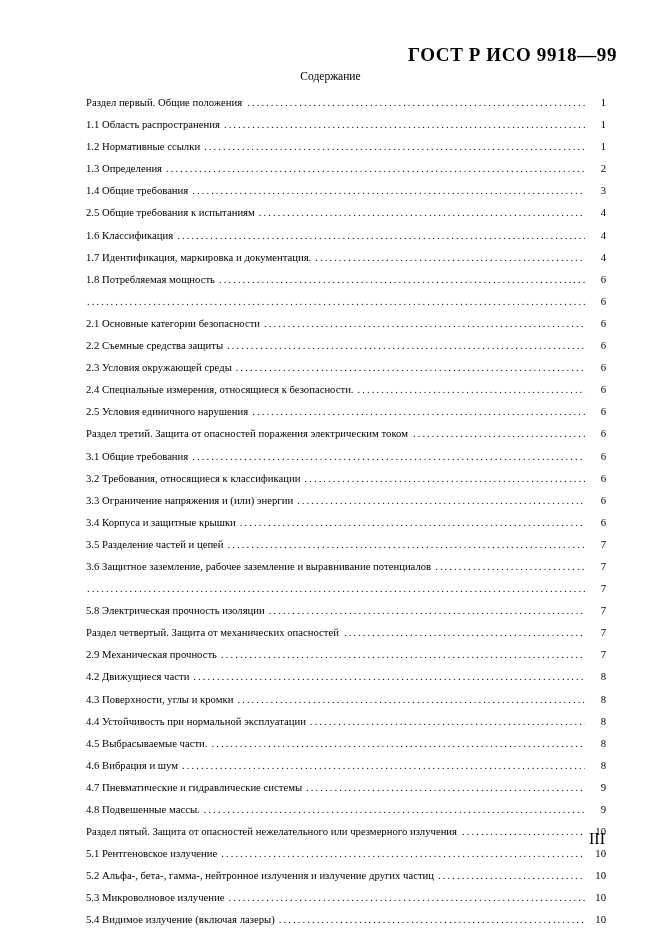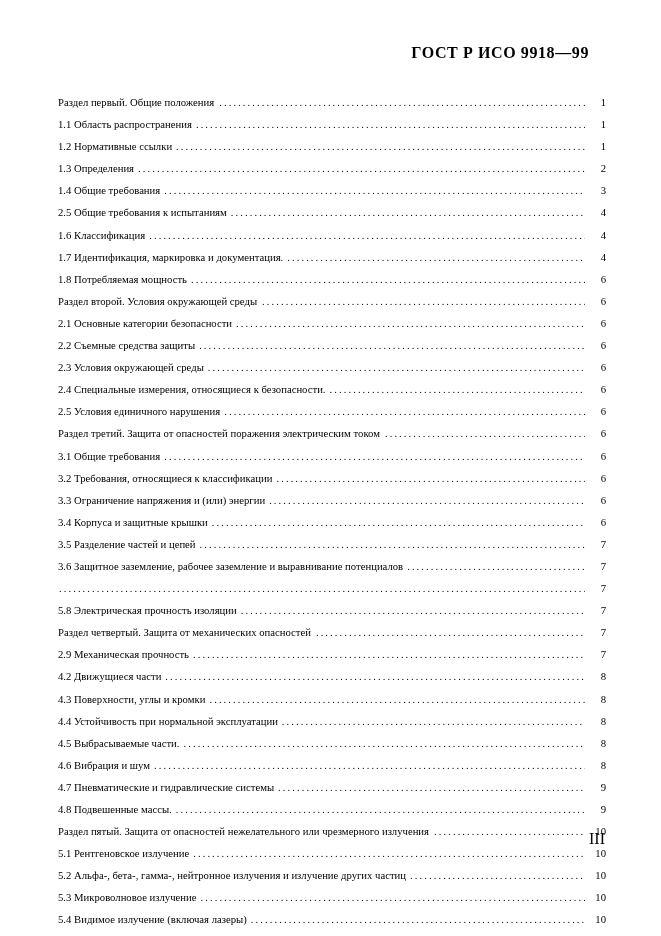--- a/index.html
+++ b/index.html
@@ -16,23 +16,23 @@
   }
   .page {
     position: relative;
     width: 661px;
     height: 936px;
     box-sizing: border-box;
   }
   .doc-header {
     position: absolute;
     top: 44px;
-    right: 72px;
-    font-family: "Liberation Serif", serif;
-    font-size: 16px;
+    right: 44px;
+    font-family: "Liberation Serif", serif;
+    font-size: 19px;
     font-weight: bold;
     letter-spacing: 0.6px;
     margin-left: 18px;
   }
   .toc-title {
     position: absolute;
     top: 70px;
     left: 0;
     width: 661px;
     text-align: center;
@@ -45,20 +45,21 @@
     left: 58px;
     width: 548px;
   }
   .toc-entry {
     display: flex;
     align-items: center;
     font-size: 10.7px;
     line-height: 13px;
     margin-bottom: 9.1px;
     white-space: nowrap;
+    margin-left: 28px;
   }
   .toc-entry .label {
     flex: 0 0 auto;
     padding-right: 3px;
   }
   .toc-entry .leader {
     flex: 1 1 auto;
     overflow: hidden;
     white-space: nowrap;
     letter-spacing: 2.1px;
@@ -84,20 +85,21 @@
     font-family: "Liberation Serif", serif;
   }
 </style>
 </head>
 <body>
 
 <div class="page">
 
   <div class="doc-header">ГОСТ Р ИСО 9918—99</div>
 
+  <div class="toc-title">Содержание</div>
 
   <div class="toc">
       <div class="toc-entry section-entry">
         <span class="label">Раздел первый.  Общие положения</span>
         <span class="leader">...............................................................................................................................................................</span>
         <span class="page-num">1</span>
       </div>
       <div class="toc-entry">
         <span class="label">1.1  Область распространения</span>
         <span class="leader">...............................................................................................................................................................</span>
@@ -132,21 +134,20 @@
         <span class="label">1.7  Идентификация, маркировка и документация.</span>
         <span class="leader">...............................................................................................................................................................</span>
         <span class="page-num">4</span>
       </div>
       <div class="toc-entry">
         <span class="label">1.8  Потребляемая мощность</span>
         <span class="leader">...............................................................................................................................................................</span>
         <span class="page-num">6</span>
       </div>
       <div class="toc-entry section-entry">
-        <span class="label">Раздел второй.  Условия окружающей среды</span>
         <span class="leader">...............................................................................................................................................................</span>
         <span class="page-num">6</span>
       </div>
       <div class="toc-entry">
         <span class="label">2.1  Основные категории безопасности</span>
         <span class="leader">...............................................................................................................................................................</span>
         <span class="page-num">6</span>
       </div>
       <div class="toc-entry">
         <span class="label">2.2  Съемные средства защиты</span>

